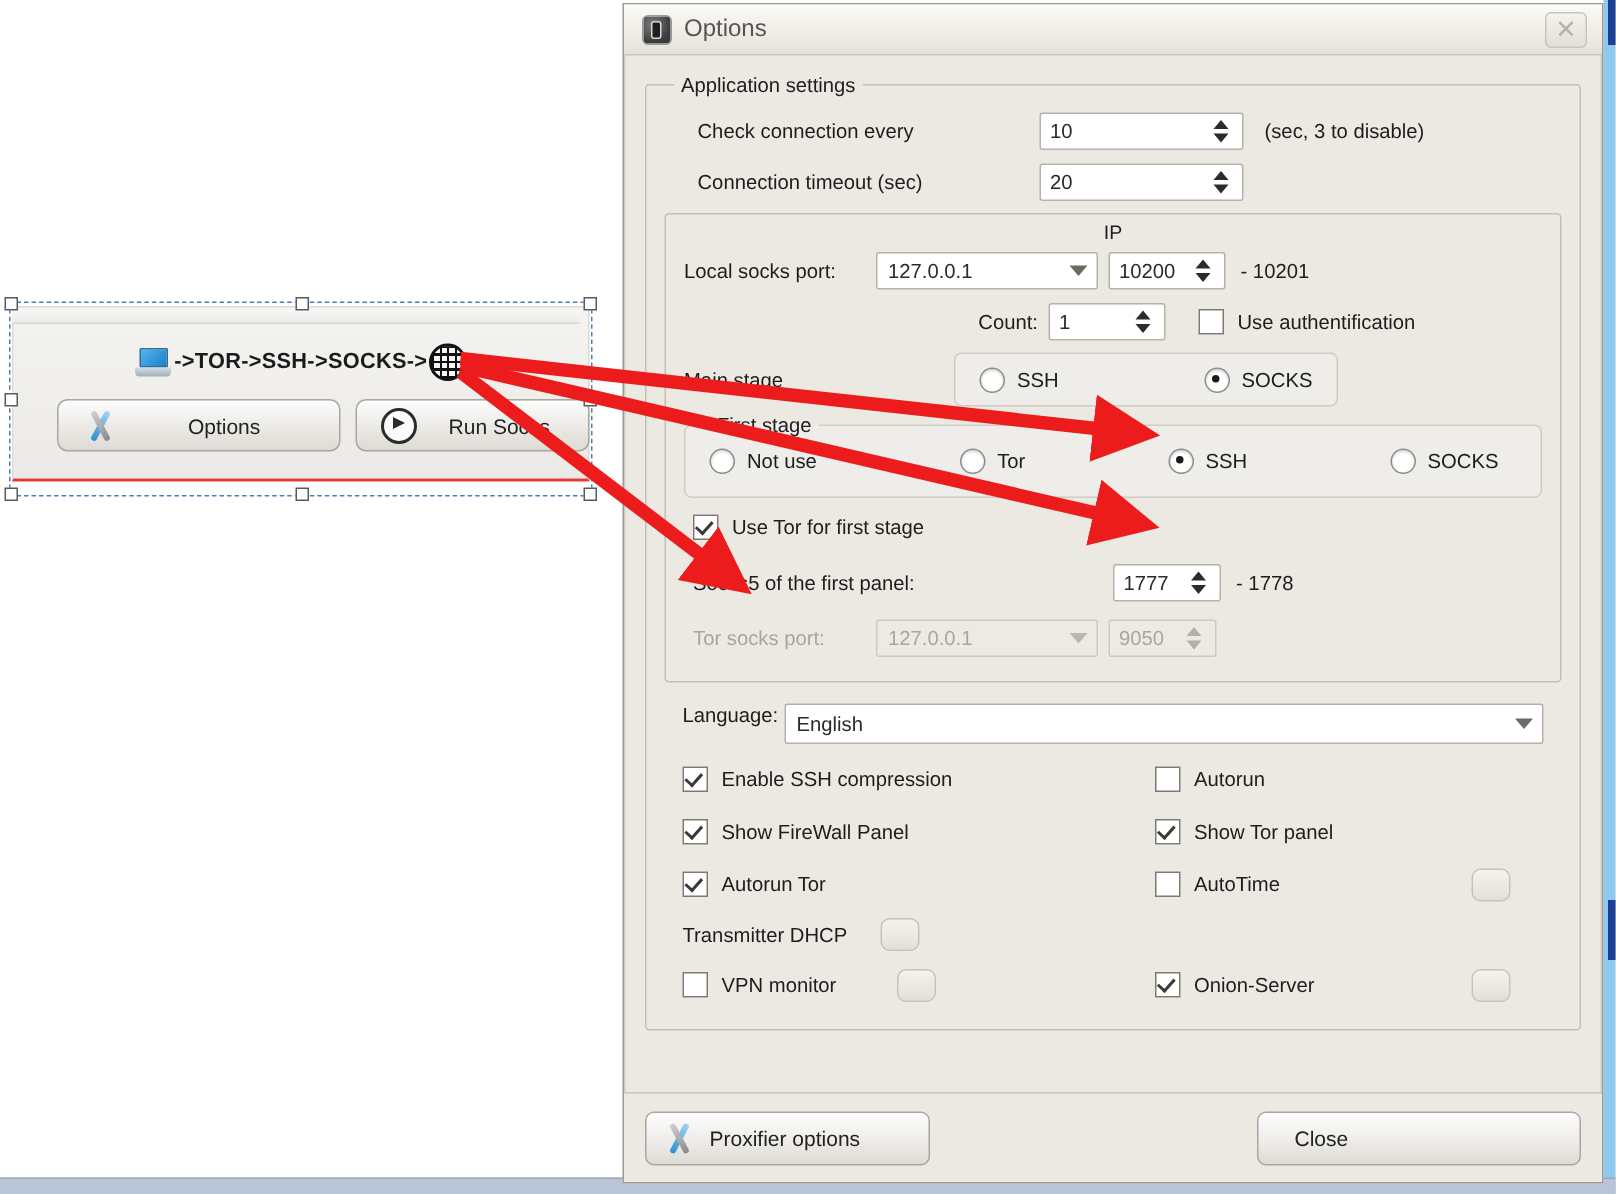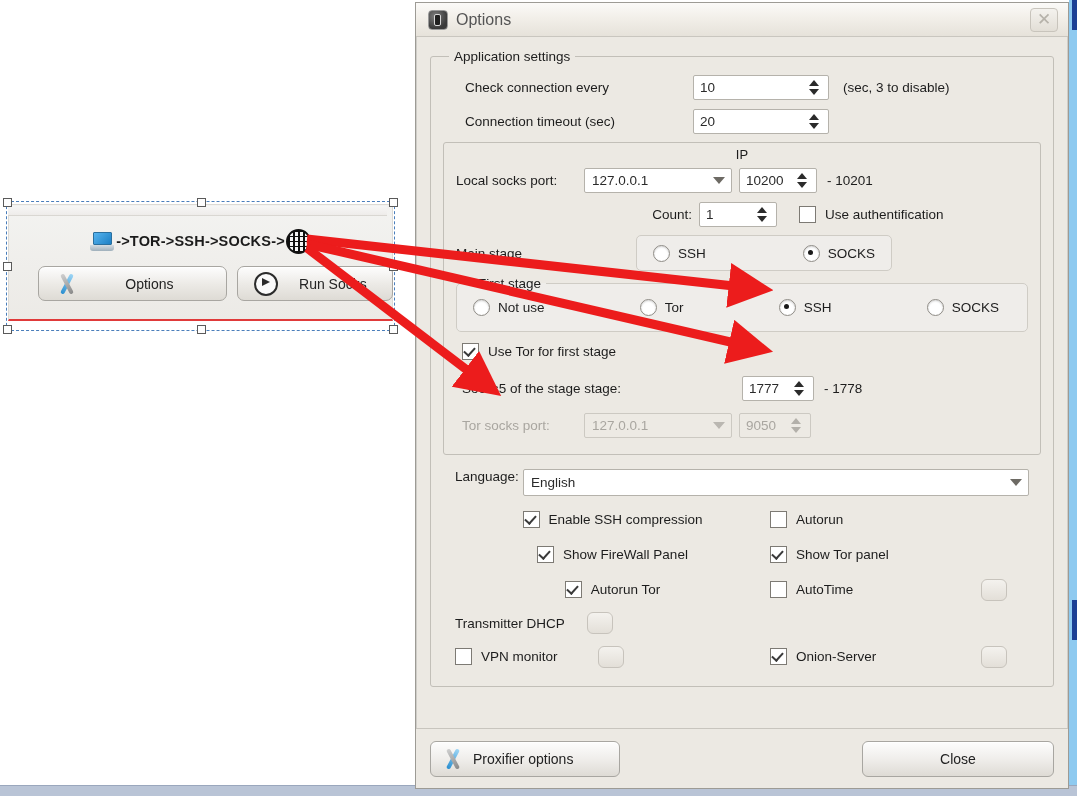--- a/index.html
+++ b/index.html
@@ -137,29 +137,29 @@
     border:solid #3a3a3a;border-width:0 2px 2px 0;transform:rotate(42deg);}
   #first-stage-inner{border:1px solid #cfccc5;border-radius:5px;background:#efedea;padding:0 10px;}
   #first-stage-inner legend{font-size:13.5px;padding:0 5px;}
 
   .pill{width:24px;height:20px;border-radius:6px;background:linear-gradient(#f4f2ee,#e3dfd8);
     border:1px solid #c7c3bc;flex:none;}
 
   #lang-row{display:flex;align-items:flex-start;margin:14px 12px 6px 12px;}
   #checks{margin:4px 12px 0 12px;}
   .cgrid-row{display:flex;align-items:center;height:35px;}
-  .cgrid-left{width:315px;display:flex;align-items:center;justify-content:center;}
+  .cgrid-left{width:315px;display:flex;align-items:center;}
   .cgrid-right{flex:1;display:flex;align-items:center;}
 
   #footer{position:absolute;left:0;bottom:0;width:652px;height:60px;
     border-top:1px solid #c8c5be;background:#ece9e3;display:flex;align-items:center;
     justify-content:space-between;padding:0 14px;box-sizing:border-box;}
   .fbtn{height:34px;border-radius:6px;border:1px solid #a8a6a1;
     background:linear-gradient(#fdfdfd,#efedea 52%,#dedbd5);box-shadow:inset 0 1px 0 #fff;
-    display:flex;align-items:center;justify-content:center;gap:10px;font-size:14px;color:#222;cursor:default;}
+    display:flex;align-items:center;gap:10px;font-size:14px;color:#222;cursor:default;padding-left:24px;}
   #proxifier-button{width:178px;padding-left:10px;justify-content:flex-start;}
   #close-bottom-button{width:190px;}
 
   
   #arrow-overlay{position:absolute;left:0;top:0;width:1077px;height:796px;pointer-events:none;}
 </style>
 </head>
 <body>
 
 <div id="bg-left-divider"></div>
@@ -315,21 +315,21 @@
         </fieldset>
 
         <div class="row" style="height:38px;padding-left:6px;">
           <span class="cb on">
             <span class="box"></span>
             <span>Use Tor for first stage</span>
           </span>
         </div>
 
         <div class="row" style="height:36px;padding-left:6px;">
-          <span class="lbl" style="width:280px;">Socks5 of the stage stage:</span>
+          <span class="lbl" style="width:280px;">Socks5 of the first panel:</span>
           <span class="spin" style="width:72px;">
             <span class="val">1777</span>
             <span class="arrows">
                 <i class="up"></i>
                 <i class="down"></i>
               </span>
           </span>
           <span class="lbl" style="margin-left:10px;">- 1778</span>
         </div>
 

